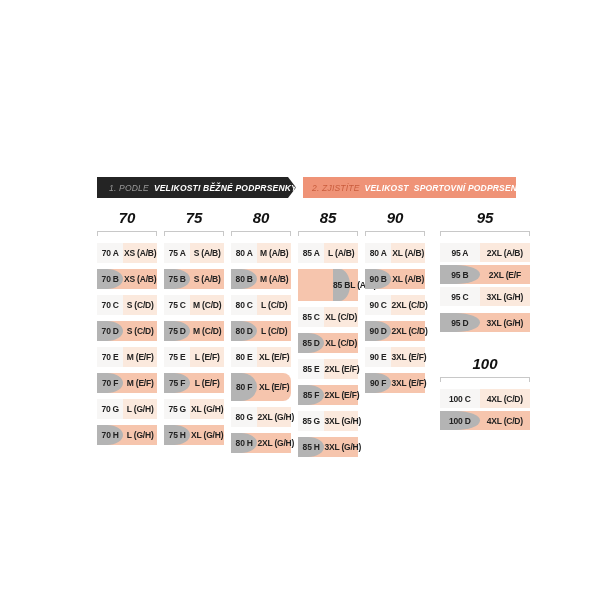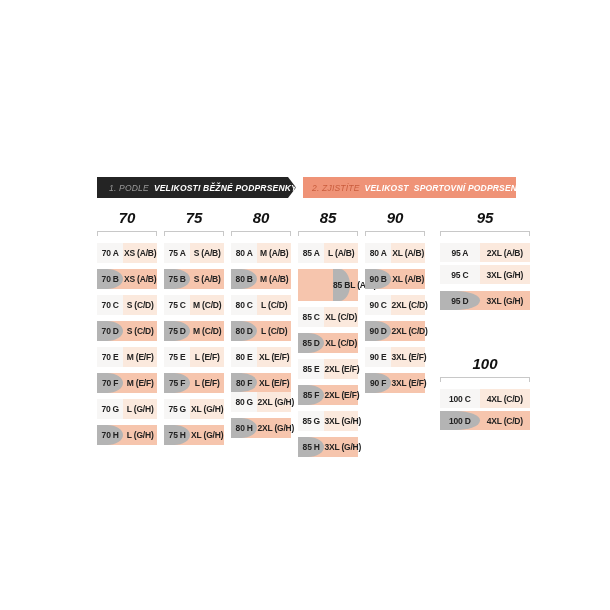--- a/index.html
+++ b/index.html
@@ -182,21 +182,21 @@
             <span class="result-cell">L (C/D)</span>
           </div>
           <div class="srow dark" style="height: 20px; margin-bottom: 6px;">
             <span class="size-cell">80 D</span>
             <span class="result-cell">L (C/D)</span>
           </div>
           <div class="srow light" style="height: 20px; margin-bottom: 6px;">
             <span class="size-cell">80 E</span>
             <span class="result-cell">XL (E/F)</span>
           </div>
-          <div class="srow dark" style="height: 19px; ">
+          <div class="srow dark" style="height: 28px; margin-bottom: 6px; border-radius: 8px;">
             <span class="size-cell">80 F</span>
             <span class="result-cell">XL (E/F)</span>
           </div>
           <div class="srow light" style="height: 20px; margin-bottom: 6px;">
             <span class="size-cell">80 G</span>
             <span class="result-cell">2XL (G/H)</span>
           </div>
           <div class="srow dark" style="height: 20px; margin-bottom: 6px;">
             <span class="size-cell">80 H</span>
             <span class="result-cell">2XL (G/H)</span>
@@ -272,20 +272,24 @@
         </div>
       </div>
       <div class="col" style="left: 440px; top: 210px; width: 90px;">
         <div class="col-header">95</div>
         <div class="bracket"></div>
         <div class="rows">
           <div class="srow light" style="height: 19px; margin-bottom: 3px;">
             <span class="size-cell">95 A</span>
             <span class="result-cell">2XL (A/B)</span>
           </div>
+          <div class="srow dark" style="height: 19px; margin-bottom: 3px;">
+            <span class="size-cell">95 B</span>
+            <span class="result-cell">2XL (E/F</span>
+          </div>
           <div class="srow light" style="height: 19px; margin-bottom: 3px;">
             <span class="size-cell">95 C</span>
             <span class="result-cell">3XL (G/H)</span>
           </div>
           <div class="srow dark" style="height: 19px; margin-bottom: 3px; margin-top: 7px;">
             <span class="size-cell">95 D</span>
             <span class="result-cell">3XL (G/H)</span>
           </div>
         </div>
       </div>

